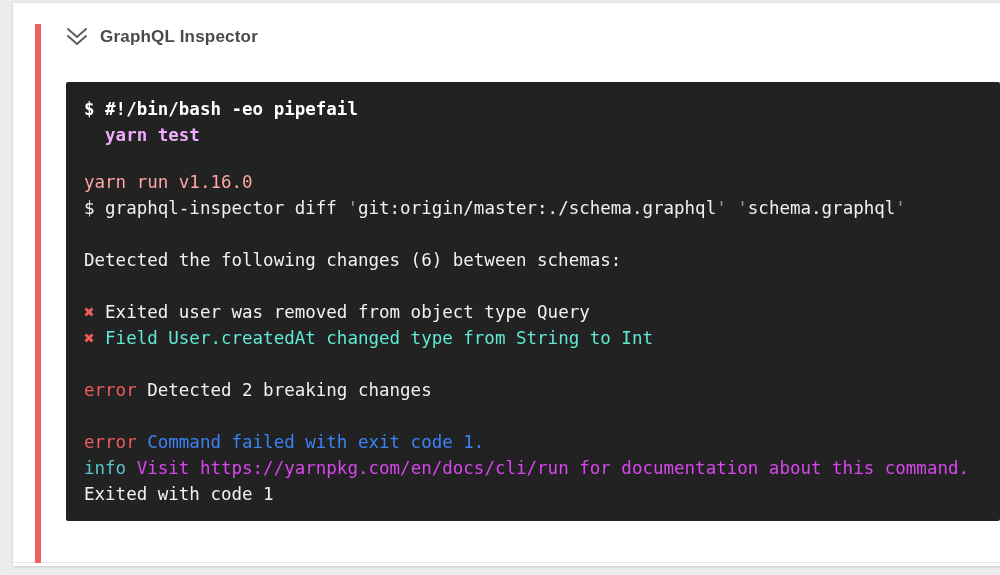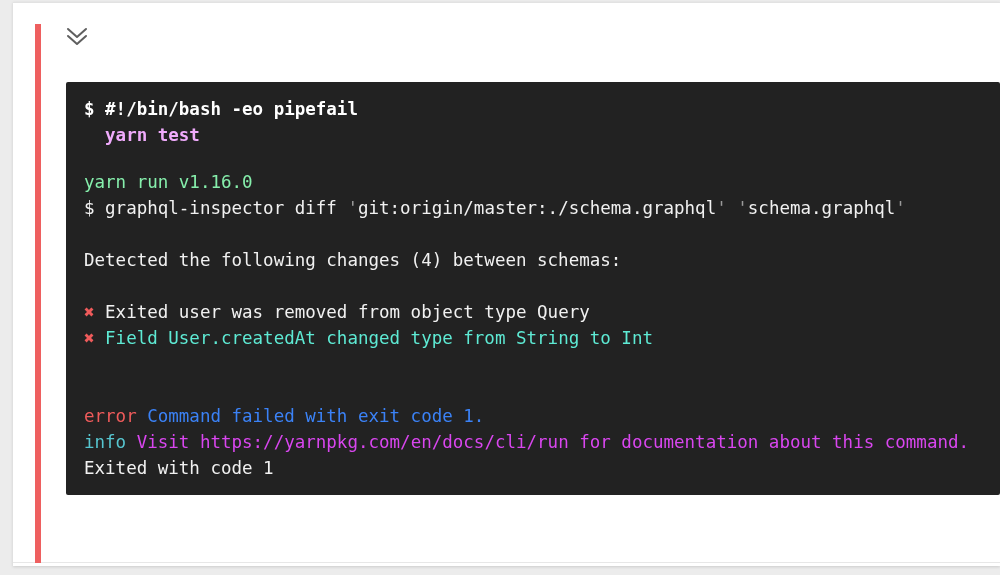--- a/index.html
+++ b/index.html
@@ -82,36 +82,38 @@
     <div class="step">
       <div class="accent" style="background: rgb(238, 95, 95);"></div>
 
       <div class="step-header">
         <span class="chev">
           <svg width="24" height="20" viewBox="0 0 24 20" fill="none" xmlns="http://www.w3.org/2000/svg">
             <polyline points="3,2 12,10 21,2" stroke="#5f5f5f" stroke-width="2" stroke-linecap="round" stroke-linejoin="round" fill="none"></polyline>
             <polyline points="3,9 12,17 21,9" stroke="#5f5f5f" stroke-width="2" stroke-linecap="round" stroke-linejoin="round" fill="none"></polyline>
           </svg>
         </span>
+        <span class="step-title" style="color: rgb(74, 74, 74);">GraphQL Inspector</span>
       </div>
 
       <div class="terminal" style="background: rgb(34, 34, 34);">
         <div class="cmd-block" id="cmd-block">
             <div class="t-line"><span class="seg-bold" style="color: rgb(255, 255, 255);">$ #!/bin/bash -eo pipefail</span></div>
             <div class="t-line"><span class="seg-bold" style="color: #f0abfc;">  yarn test</span></div>
           </div>
         <div class="out-block" id="out-block">
-            <div class="t-line"><span style="color: #86efac;">yarn run v1.16.0</span></div>
+            <div class="t-line"><span style="color: #fca5a5;">yarn run v1.16.0</span></div>
             <div class="t-line"><span style="color: rgb(241, 241, 241);">$ graphql-inspector diff </span><span style="color: rgb(154, 154, 154);">'</span><span style="color: rgb(241, 241, 241);">git:origin/master:./schema.graphql</span><span style="color: rgb(154, 154, 154);">'</span><span style="color: rgb(241, 241, 241);"> </span><span style="color: rgb(154, 154, 154);">'</span><span style="color: rgb(241, 241, 241);">schema.graphql</span><span style="color: rgb(154, 154, 154);">'</span></div>
             <div class="t-line">&nbsp;</div>
-            <div class="t-line"><span style="color: rgb(241, 241, 241);">Detected the following changes (4) between schemas:</span></div>
+            <div class="t-line"><span style="color: rgb(241, 241, 241);">Detected the following changes (6) between schemas:</span></div>
             <div class="t-line">&nbsp;</div>
             <div class="t-line"><span style="color: rgb(239, 91, 91);">✖</span><span style="color: rgb(241, 241, 241);"> Exited user was removed from object type Query</span></div>
             <div class="t-line"><span style="color: rgb(239, 91, 91);">✖</span><span style="color: #5eead4;"> Field User.createdAt changed type from String to Int</span></div>
             <div class="t-line">&nbsp;</div>
+            <div class="t-line"><span style="color: rgb(239, 91, 91);">error</span><span style="color: rgb(241, 241, 241);"> Detected 2 breaking changes</span></div>
             <div class="t-line">&nbsp;</div>
             <div class="t-line"><span style="color: rgb(239, 91, 91);">error</span><span style="color: #3b82f6;"> Command failed with exit code 1.</span></div>
             <div class="t-line"><span style="color: rgb(86, 197, 207);">info</span><span style="color: #d946ef;"> Visit https://yarnpkg.com/en/docs/cli/run for documentation about this command.</span></div>
             <div class="t-line"><span style="color: rgb(241, 241, 241);">Exited with code 1</span></div>
           </div>
       </div>
     </div>
   </div>
 </div>
 

